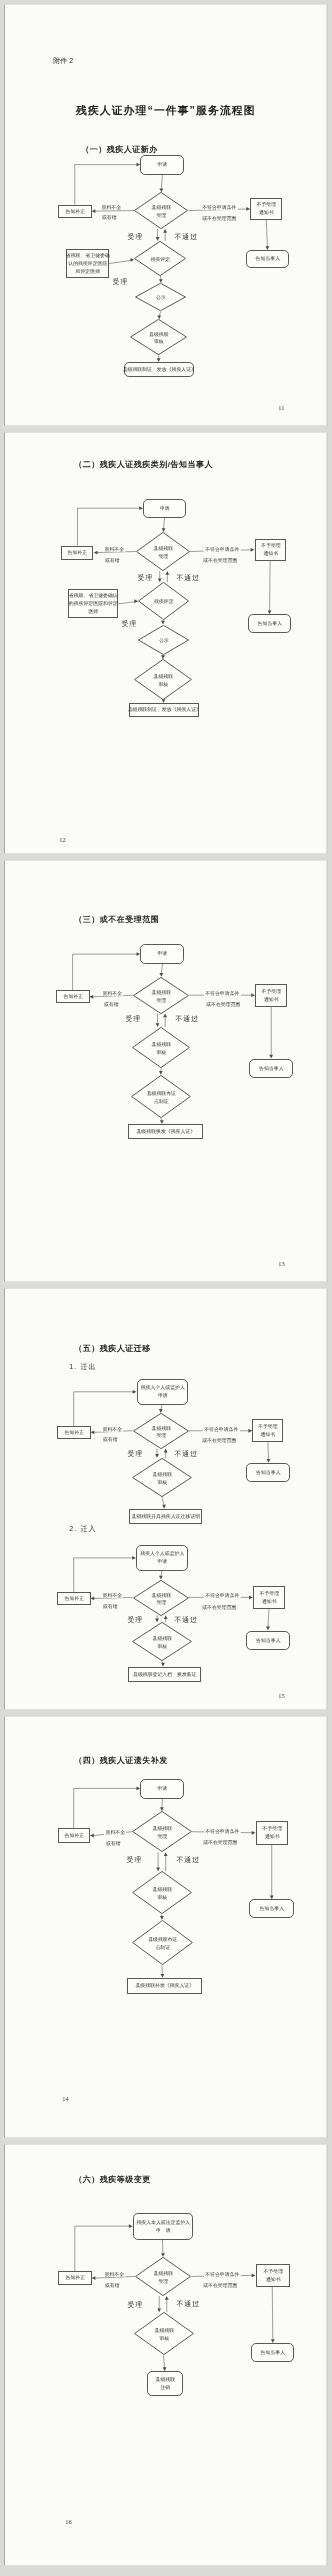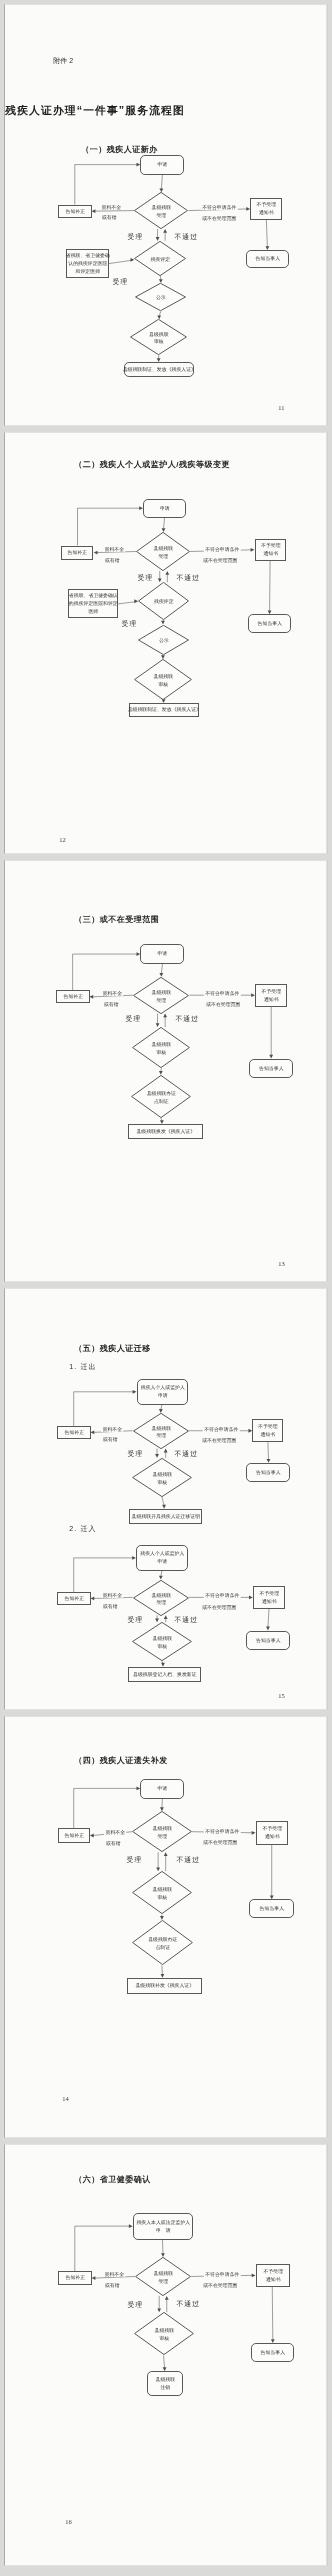--- a/index.html
+++ b/index.html
@@ -17,21 +17,21 @@
     background:#fbfbf9;
     border:0.5px solid #e2e2e0;
     border-left:1.1px solid #a9a9a7;
     box-shadow:0.5px 0 0 #c7c7c5;
     box-sizing:border-box;
     overflow:hidden;
   }
   svg.cx { position:absolute; left:0; top:0; }
   .attach { position:absolute; font-size:7px; color:#2e2e2e; }
   .doc-title {
-    position:absolute; left:0; right:0; text-align:left;
+    position:absolute; left:0; right:0; text-align:center;
     font-size:10.8px; font-weight:bold; letter-spacing:1.1px; color:#1f1f1f;
   }
   .section {
     position:absolute; font-size:8px; font-weight:bold;
     letter-spacing:0.5px; color:#252525; white-space:nowrap;
   }
   .subhead { position:absolute; font-size:7px; color:#2b2b2b; letter-spacing:1.1px; }
   .node {
     position:absolute; box-sizing:border-box;
     display:flex; flex-direction:column; align-items:center; justify-content:center;
@@ -195,21 +195,21 @@
       <line x1="293" y1="346" x2="292" y2="348"></line>
       <polygon points="288.5,347 295.5,347 292,354"></polygon>
       <line x1="292" y1="410" x2="292" y2="412"></line>
       <polygon points="288.5,411 295.5,411 292,418"></polygon>
       <line x1="292" y1="494" x2="293" y2="494"></line>
       <polygon points="289.5,492 296.5,492 293,499"></polygon>
       <line x1="490" y1="236" x2="489" y2="329"></line>
       <polygon points="485.5,328 492.5,328 489,335"></polygon>
     </svg>
 
-    <div class="section" style="left:69px;top:26px">（二）残疾人个人或监护人/残疾等级变更</div>
+    <div class="section" style="left:69px;top:26px">（二）残疾人证残疾类别/告知当事人</div>
 
     <div class="node rect rounded" style="left:138px;top:66px;width:43px;height:18.4px">
       <span>申请</span>
     </div>
 
     <div class="diamond" style="left:131px;top:99px;width:54px;height:39px">
       <svg viewBox="0 0 100 100" preserveAspectRatio="none">
           <polygon points="50,1 99,50 50,99 1,50"></polygon>
         </svg>
       <div class="dtext">
@@ -611,21 +611,21 @@
       <line x1="285" y1="279" x2="285" y2="303"></line>
       <polygon points="281.5,302 288.5,302 285,309"></polygon>
       <line x1="299" y1="309" x2="299" y2="285"></line>
       <polygon points="295.5,286 302.5,286 299,279"></polygon>
       <line x1="293" y1="389" x2="295" y2="412"></line>
       <polygon points="291.5,411 298.5,411 295,418"></polygon>
       <line x1="494" y1="262" x2="495" y2="360"></line>
       <polygon points="491.5,359 498.5,359 495,366"></polygon>
     </svg>
 
-    <div class="section" style="left:69px;top:29px">（六）省卫健委确认</div>
+    <div class="section" style="left:69px;top:29px">（六）残疾等级变更</div>
 
     <div class="node rect rounded" style="left:128px;top:68px;width:60px;height:27px">
       <span>残疾人本人或法定监护人</span>
       <span>申　请</span>
     </div>
 
     <div class="diamond" style="left:130px;top:112px;width:56px;height:39px">
       <svg viewBox="0 0 100 100" preserveAspectRatio="none">
           <polygon points="50,1 99,50 50,99 1,50"></polygon>
         </svg>

